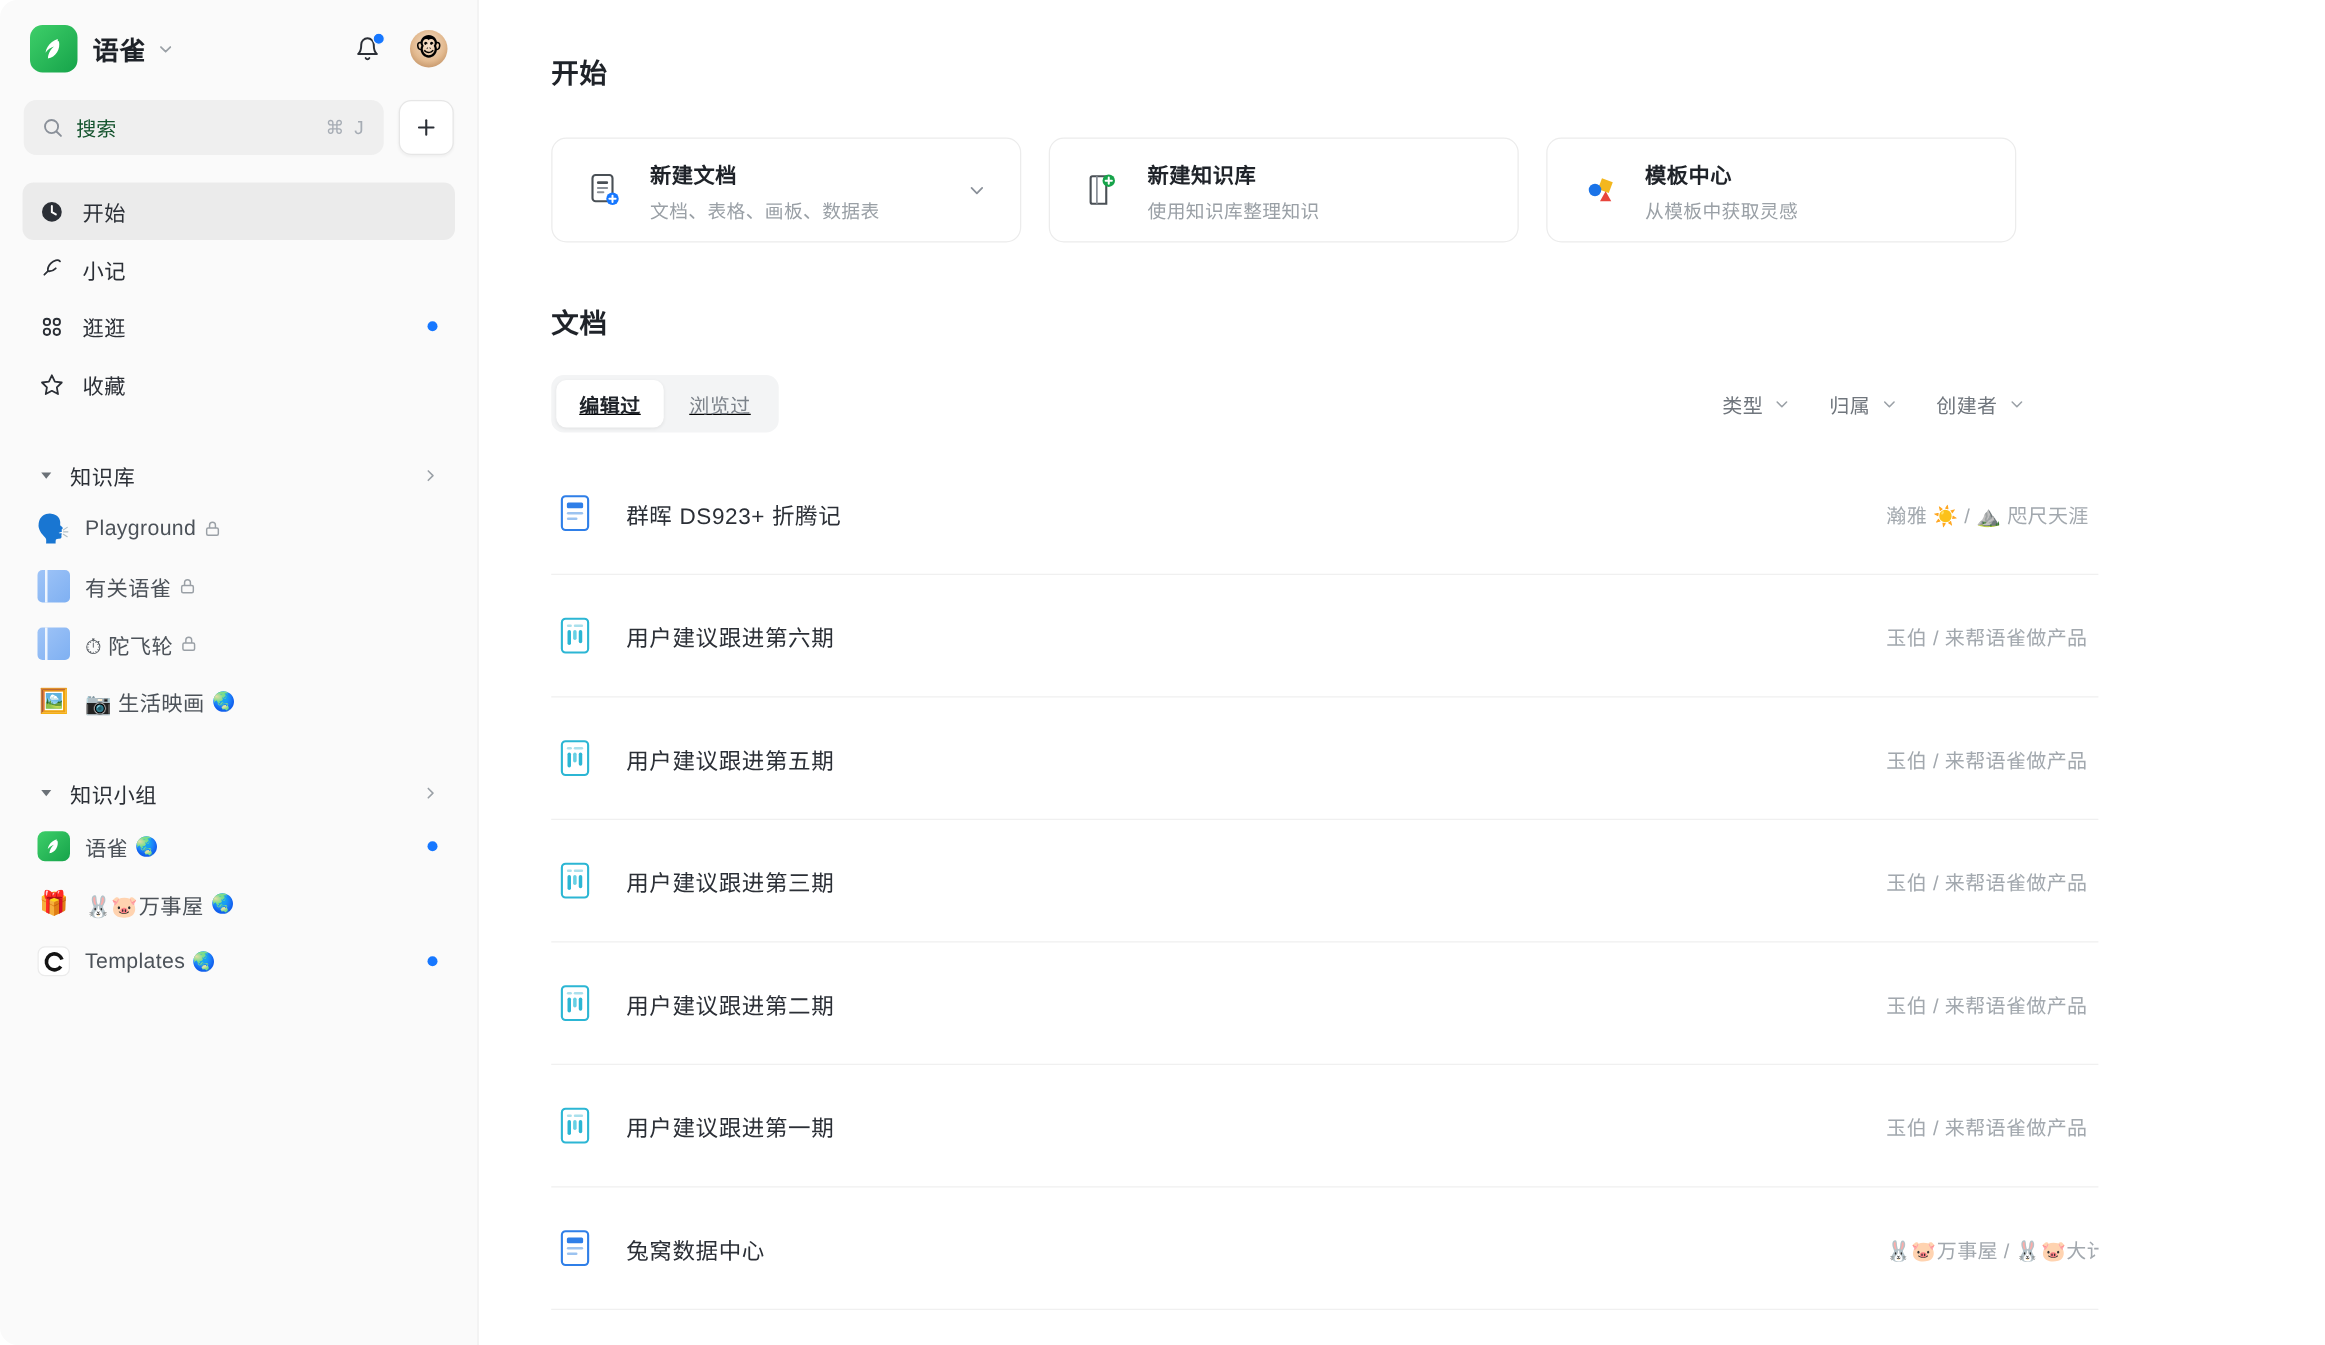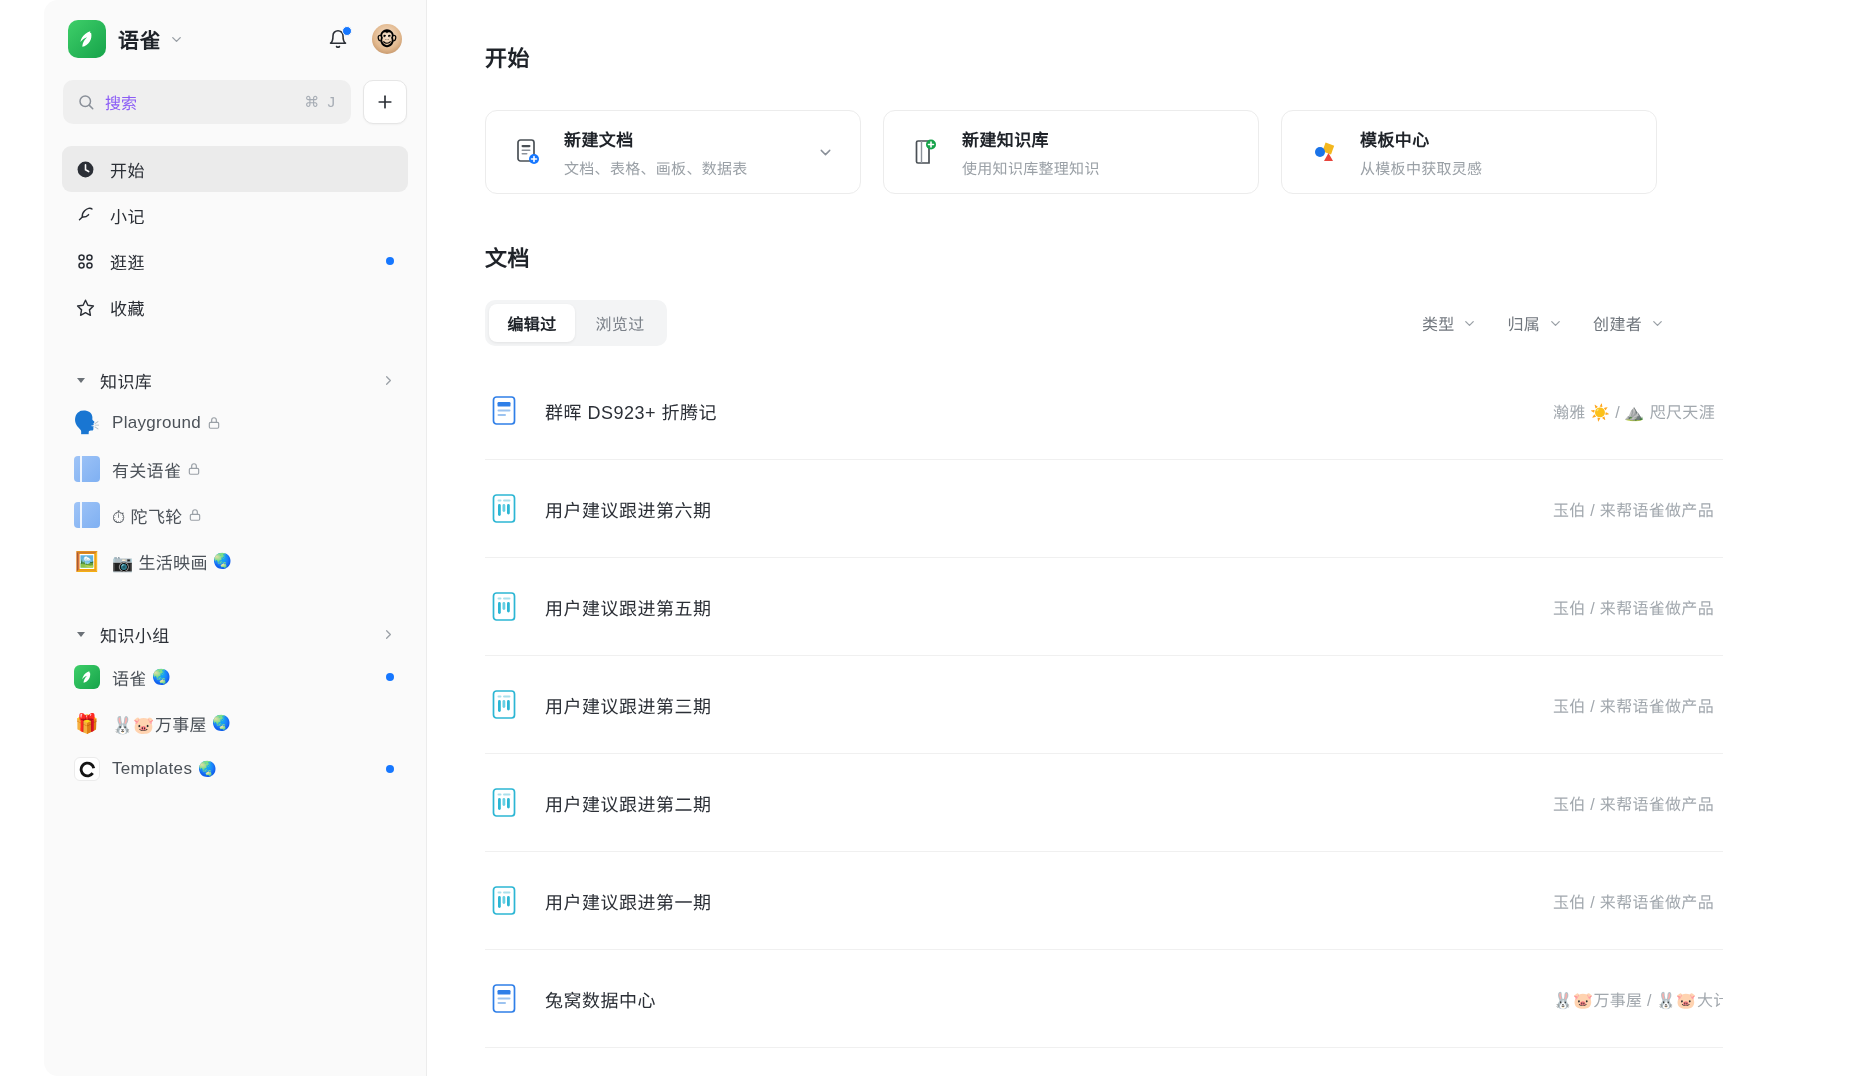--- a/index.html
+++ b/index.html
@@ -10,21 +10,20 @@
     overflow: hidden;
     -webkit-font-smoothing: antialiased;
   }
   .app {
     position: relative;
     width: 1679px; height: 1076px;
     display: flex;
     background: #ffffff;
     border-radius: 14px;
     overflow: hidden;
-    margin-left: 44px;
   }
 
   
   .sidebar {
     width: 383px;
     flex: 0 0 383px;
     height: 1076px;
     background: #fafafa;
     border-right: 1px solid #ececec;
     display: flex;
@@ -99,21 +98,21 @@
     border-radius: 10px;
     display: flex;
     align-items: center;
     padding: 0 14px;
     color: #8a9099;
   }
   .search-box .s-icon { display: flex; align-items: center; color: #8a9099; }
   .search-ph {
     margin-left: 10px;
     font-size: 16px;
-    color: #8b5cf6;
+    color: #14532d;
     flex: 1;
   }
   .search-kbd {
     font-size: 15px;
     color: #a6acb4;
     letter-spacing: 2px;
   }
   .add-btn {
     width: 44px; height: 44px;
     border-radius: 10px;
@@ -310,20 +309,21 @@
     align-items: center;
     margin-top: 28px;
     padding-right: 58px;
   }
   .tabs {
     display: inline-flex;
     background: #f3f4f5;
     border-radius: 10px;
     padding: 4px;
     gap: 2px;
+    text-decoration: underline;
   }
   .tab {
     height: 38px;
     min-width: 86px;
     padding: 0 14px;
     border-radius: 8px;
     display: flex; align-items: center; justify-content: center;
     font-size: 16px;
     color: #7b8189;
     letter-spacing: .4px;

